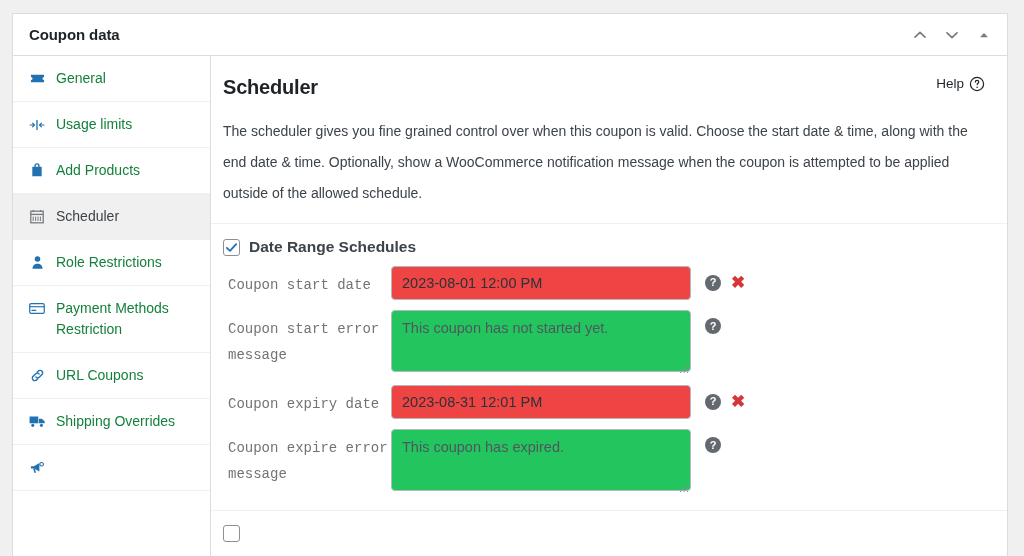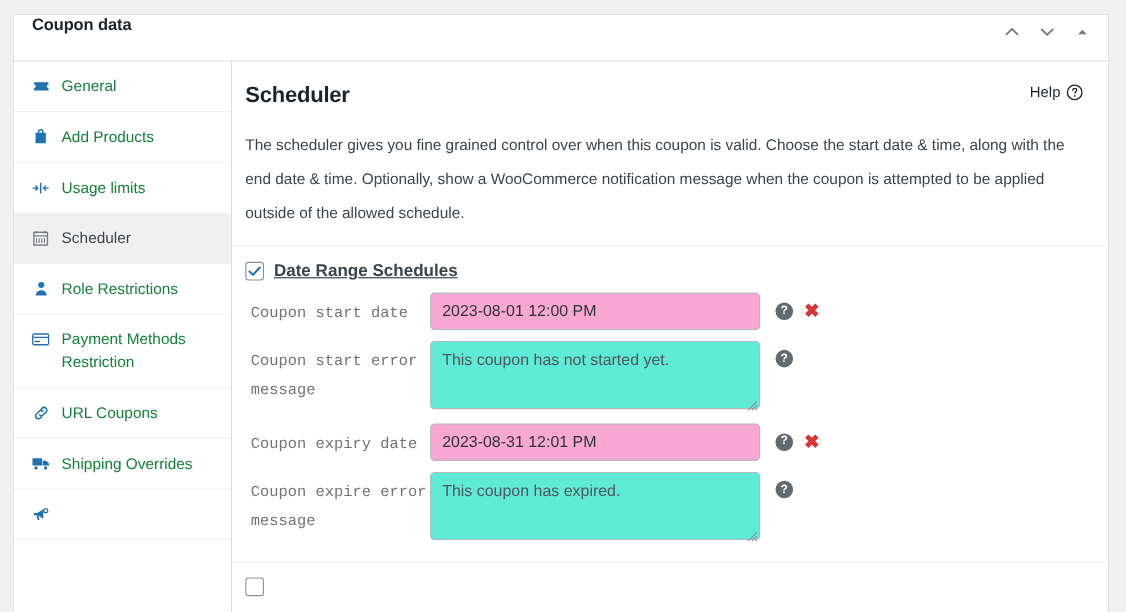--- a/index.html
+++ b/index.html
@@ -30,21 +30,21 @@
     display: flex;
     flex-direction: column;
   }
 
   
   .panel-header {
     height: 42px;
     flex: 0 0 42px;
     border-bottom: 1px solid #dcdcde;
     display: flex;
-    align-items: flex-start;
+    align-items: center;
     padding: 0 8px 0 16px;
     background: #fff;
   }
   .panel-title {
     font-size: 15px;
     font-weight: 700;
     color: #1d2327;
     letter-spacing: -0.1px;
   }
   .header-controls {
@@ -150,23 +150,23 @@
     max-width: 760px;
   }
 
   .schedule-block {
     padding: 14px 12px 16px 12px;
     border-bottom: 1px solid #f0f0f1;
   }
 
   .block-head {
     display: flex;
+    align-items: center;
     gap: 9px;
     margin-bottom: 8px;
-    text-decoration: underline;
   }
   .block-head-label {
     font-size: 15.5px;
     font-weight: 700;
     color: #3c434a;
   }
 
   
   .cbox {
     width: 17px;
@@ -204,33 +204,33 @@
   }
   .text-input {
     width: 300px;
     height: 34px;
     border: 1px solid #b4b9be;
     border-radius: 4px;
     padding: 0 10px;
     font-family: "Liberation Sans", sans-serif;
     font-size: 14.5px;
     color: #2c3338;
-    background: #f9a8d4;
+    background: #ef4444;
     outline: none;
   }
   .textarea-box {
     width: 300px;
     height: 62px;
     border: 1px solid #b4b9be;
     border-radius: 4px;
     padding: 8px 10px;
     font-family: "Liberation Sans", sans-serif;
     font-size: 14.5px;
     color: #50575e;
-    background: #5eead4;
+    background: #22c55e;
     outline: none;
     resize: none;
     position: relative;
     overflow: hidden;
     line-height: 19px;
   }
   .ta-wrap { position: relative; width: 300px; }
   .ta-grip {
     position: absolute;
     right: 2px;
@@ -316,36 +316,36 @@
           <svg width="15" height="15" viewBox="0 0 16 16" fill="currentColor">
             <path d="M1 4h14v2.3a1.7 1.7 0 0 0 0 3.4V12H1V9.7a1.7 1.7 0 0 0 0-3.4V4z"></path>
           </svg>
         </span>
         <span class="side-label">General</span>
       </div>
 
 
       <div class="side-item">
         <span class="side-icon">
-          <svg width="14" height="15" viewBox="0 0 14 16" fill="currentColor">
-            <path d="M4.2 4V3.1a2.8 2.8 0 0 1 5.6 0V4H12v10H2V4h2.2zm1.4 0h2.8V3.1a1.4 1.4 0 0 0-2.8 0V4z"></path>
-          </svg>
-        </span>
-        <span class="side-label">Add Products</span>
-      </div>
-
-      <div class="side-item">
-        <span class="side-icon">
           <svg width="16" height="14" viewBox="0 0 18 14" fill="none">
             <path d="M9 1.5v11" stroke="currentColor" stroke-width="1.5"></path>
             <path d="M1.2 7h4.4M4 4.8 6.2 7 4 9.2" stroke="currentColor" stroke-width="1.3" stroke-linecap="round" stroke-linejoin="round"></path>
             <path d="M16.8 7h-4.4M14 4.8 11.8 7 14 9.2" stroke="currentColor" stroke-width="1.3" stroke-linecap="round" stroke-linejoin="round"></path>
           </svg>
         </span>
         <span class="side-label">Usage limits</span>
+      </div>
+
+      <div class="side-item">
+        <span class="side-icon">
+          <svg width="14" height="15" viewBox="0 0 14 16" fill="currentColor">
+            <path d="M4.2 4V3.1a2.8 2.8 0 0 1 5.6 0V4H12v10H2V4h2.2zm1.4 0h2.8V3.1a1.4 1.4 0 0 0-2.8 0V4z"></path>
+          </svg>
+        </span>
+        <span class="side-label">Add Products</span>
       </div>
 
       <div class="side-item active">
         <span class="side-icon">
           <svg width="14" height="15" viewBox="0 0 14 15" fill="none">
             <rect x="0.8" y="2.2" width="12.4" height="11.6" stroke="currentColor" stroke-width="1.3"></rect>
             <path d="M0.8 5.4h12.4" stroke="currentColor" stroke-width="1.3"></path>
             <path d="M3.4 0.9v2.2M10.6 0.9v2.2" stroke="currentColor" stroke-width="1.3"></path>
             <path d="M3.2 7.6v4.4M5.6 7.6v4.4M8 7.6v4.4M10.4 7.6v4.4" stroke="currentColor" stroke-width="1"></path>
           </svg>

